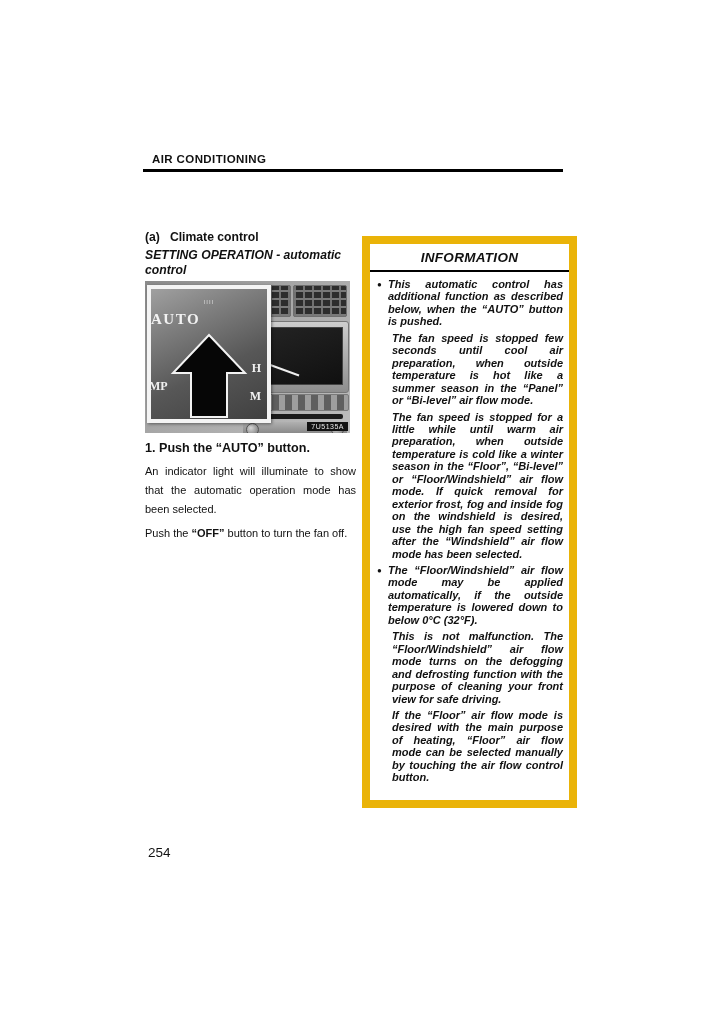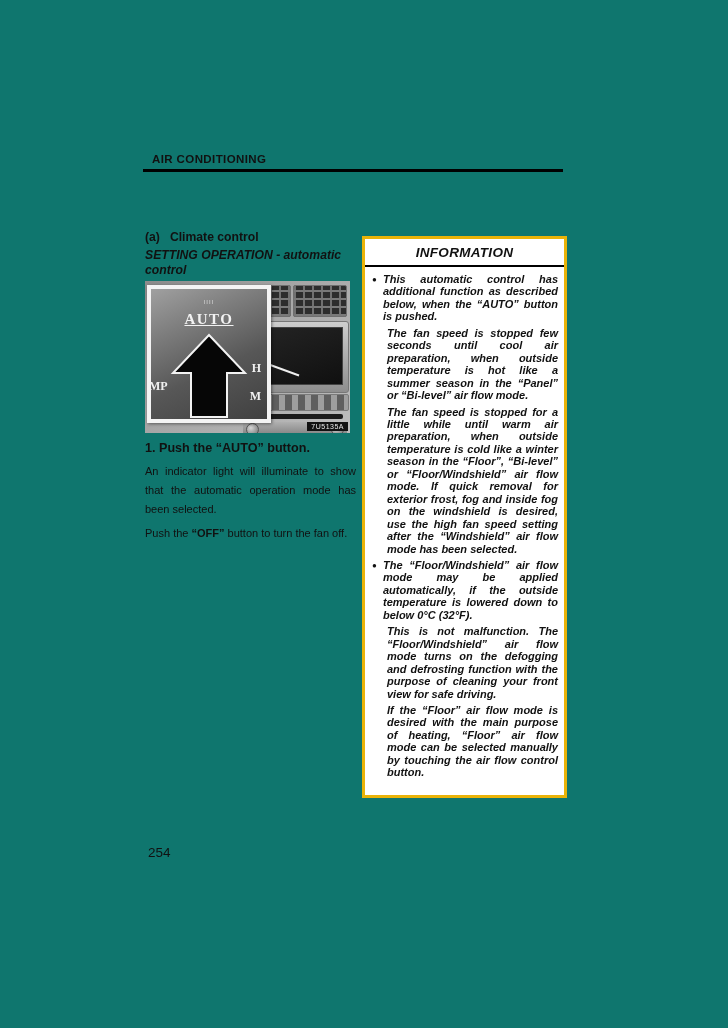--- a/index.html
+++ b/index.html
@@ -1,19 +1,19 @@
 <!DOCTYPE html>
 <html><head>
 <meta charset="utf-8">
 <style>
   html,body{margin:0;padding:0;background:#e8e8e8;}
   .page{
     position:relative;
     width:728px;height:1028px;
-    background:#0f766e;
+    background:#ffffff;
     font-family:"Liberation Sans", sans-serif;
     color:#111;
     overflow:hidden;
   }
   
   .hdr-title{
     position:absolute;left:152px;top:153px;
     font-size:11.5px;font-weight:bold;letter-spacing:.4px;
   }
   .hdr-rule{
@@ -96,41 +96,41 @@
     position:absolute;left:2px;top:4px;width:116px;height:130px;
     border:4px solid #f4f4f4;
     background:linear-gradient(155deg,#a0a0a0 0%,#7d7d7d 28%,#575757 60%,#404040 100%);
     box-shadow:1px 1px 3px rgba(0,0,0,.45);
   }
   .inset .marks{
     position:absolute;left:0;right:0;top:10px;text-align:center;
     font-size:6px;color:#d9d9d9;letter-spacing:1px;
   }
   .inset .auto{
-    position:absolute;left:0;right:0;top:22px;text-align:center;
+    position:absolute;left:0;right:0;top:22px;text-align:left;
     font-family:"Liberation Serif", serif;
-    font-size:15px;font-weight:bold;color:#f2f2f2;letter-spacing:1.5px;text-decoration:underline;
+    font-size:15px;font-weight:bold;color:#f2f2f2;letter-spacing:1.5px;
   }
   .inset svg{position:absolute;left:14px;top:44px;}
   .inset .ltr{
     position:absolute;color:#f0f0f0;font-weight:bold;font-size:12px;
     font-family:"Liberation Serif", serif;
   }
   .ltr.h{right:6px;top:72px;}
   .ltr.m{right:6px;top:100px;}
   .ltr.mp{left:-2px;top:90px;}
   .figcode{
     position:absolute;right:2px;bottom:2px;
     background:#111;color:#e8e8e8;
     font-size:7px;letter-spacing:.5px;padding:1px 4px;
   }
   
   .infobox{
     position:absolute;left:362px;top:236px;width:199px;
-    border:3px solid #eab308;
+    border:8px solid #eab308;
     background:#fff;
   }
   .infobox .title{
     text-align:center;font-size:13.5px;font-weight:bold;font-style:italic;
     padding:6px 0 5px 0;
     border-bottom:2px solid #000;
     letter-spacing:.3px;
   }
   .infobox .content{
     padding:6px 6px 8px 7px;

